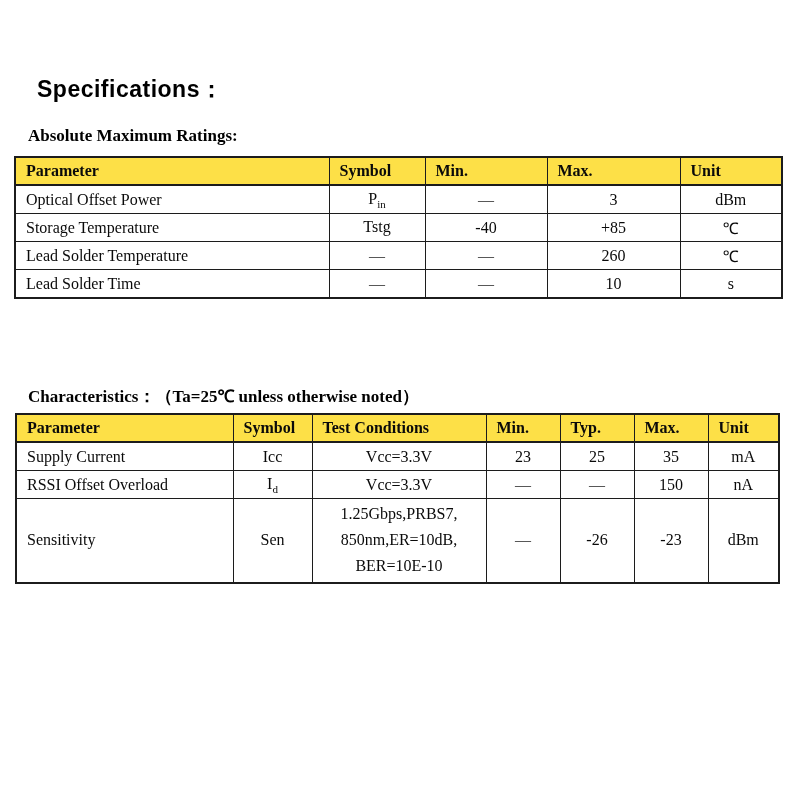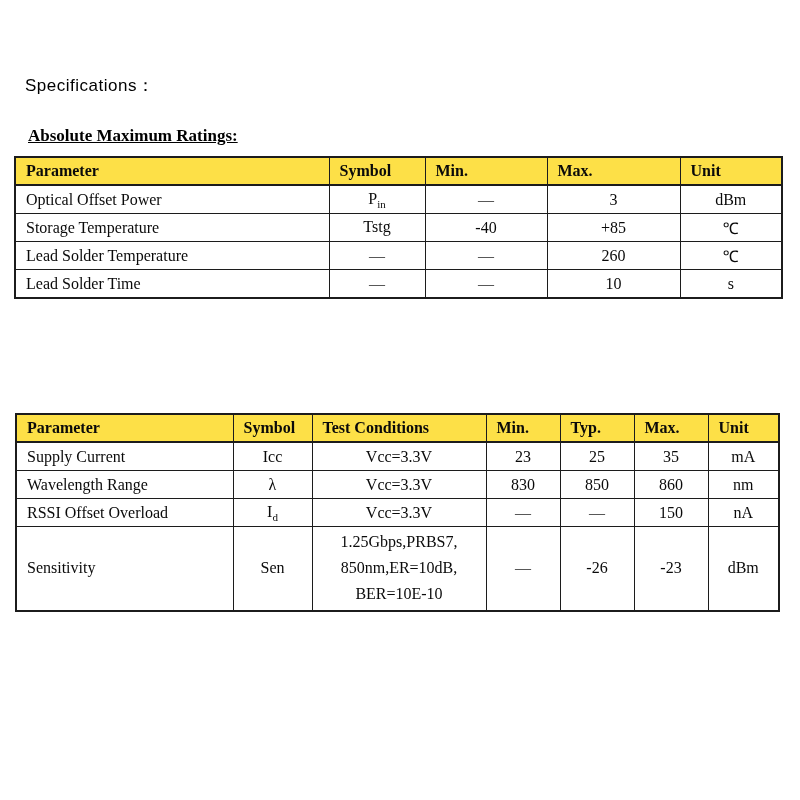--- a/index.html
+++ b/index.html
@@ -9,33 +9,32 @@
     height: 800px;
     background: #ffffff;
     overflow: hidden;
     font-family: "Liberation Serif", serif;
     color: #000000;
   }
   .page { position: relative; width: 800px; height: 800px; }
 
   .spec-title {
     position: absolute;
-    left: 25px;
+    left: 37px;
     top: 74px;
     font-family: "Liberation Sans", sans-serif;
-    font-weight: normal;
-    font-size: 17px;
+    font-weight: bold;
+    font-size: 23px;
     letter-spacing: 0.5px;
   }
   .section-heading {
     position: absolute;
     font-family: "Liberation Serif", serif;
     font-weight: bold;
     font-size: 17px;
-    text-decoration: underline;
   }
   .h-abs  { left: 28px; top: 126px; }
   .h-char { left: 28px; top: 384px; }
 
   table {
     position: absolute;
     border-collapse: collapse;
     table-layout: fixed;
     font-family: "Liberation Serif", serif;
     font-size: 16px;
@@ -124,20 +123,21 @@
       <tr>
         <td class="param">Lead Solder Time</td>
         <td class="dash">—</td>
         <td class="dash">—</td>
         <td>10</td>
         <td>s</td>
       </tr>
     </tbody>
   </table>
 
+  <div class="section-heading h-char">Characteristics：（Ta=25℃  unless otherwise noted）</div>
 
   <table class="tbl-char">
     <colgroup>
       <col style="width:217px">
         <col style="width:79px">
         <col style="width:174px">
         <col style="width:74px">
         <col style="width:74px">
         <col style="width:74px">
         <col style="width:71px">
@@ -157,29 +157,20 @@
       <tr>
         <td class="param">Supply Current</td>
         <td>Icc</td>
         <td>Vcc=3.3V</td>
         <td>23</td>
         <td>25</td>
         <td>35</td>
         <td>mA</td>
       </tr>
       <tr>
-        <td class="param">Wavelength Range</td>
-        <td>λ</td>
-        <td>Vcc=3.3V</td>
-        <td>830</td>
-        <td>850</td>
-        <td>860</td>
-        <td>nm</td>
-      </tr>
-      <tr>
         <td class="param">RSSI Offset Overload</td>
         <td><span>I</span><span class="sub">d</span></td>
         <td>Vcc=3.3V</td>
         <td class="dash">—</td>
         <td class="dash">—</td>
         <td>150</td>
         <td>nA</td>
       </tr>
       <tr style="height:84px;">
         <td class="param">Sensitivity</td>

